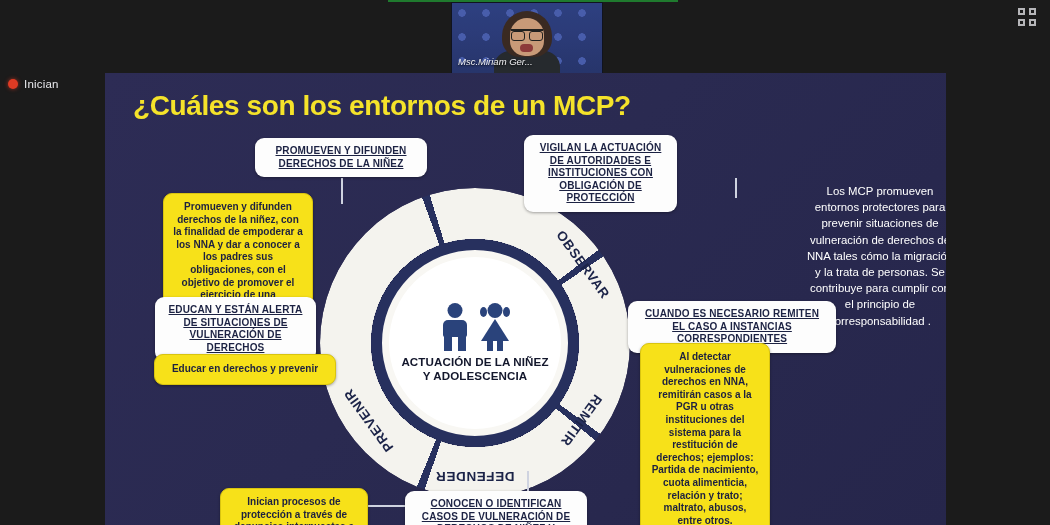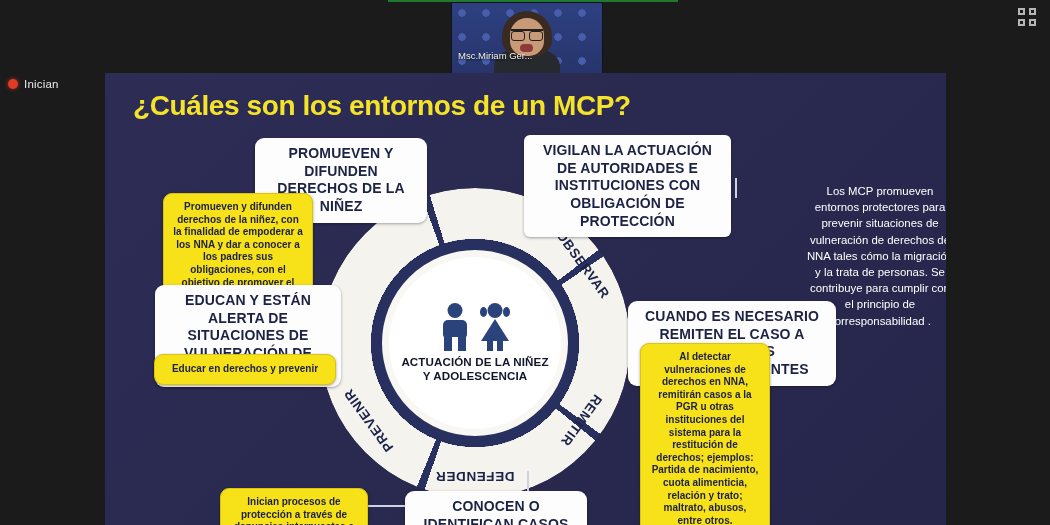--- a/index.html
+++ b/index.html
@@ -85,24 +85,25 @@
   .vid-glasses:after { right: 0; }
   .vid-mouth {
     position: absolute; left: 22px; top: 33px; width: 13px; height: 8px;
     background: #8d3a3a; border-radius: 6px;
   }
   .vid-body {
     position: absolute; left: -4px; top: 40px; width: 66px; height: 34px;
     background: #262a2e; border-radius: 16px 16px 0 0;
   }
   .vid-name {
-    position: absolute; left: 6px; bottom: 12px;
+    position: absolute; left: 6px; bottom: 6px;
     color: #f2f2f4; font-size: 9.5px;
     text-shadow: 0 1px 2px rgba(0,0,0,.9);
     white-space: nowrap;
+    font-style: italic;
   }
 
   
   .slide {
     position: absolute; left: 105px; top: 73px;
     width: 841px; height: 452px;
     background: linear-gradient(135deg,#2d2c55 0%,#2a2a51 45%,#26264b 100%);
     overflow: hidden;
   }
   .slide-title {
@@ -210,23 +211,24 @@
   .callout {
     position: absolute;
     border-radius: 9px;
     padding: 7px 9px;
     text-align: center;
     line-height: 1.26;
   }
   .callout-white {
     background: #fdfdfd;
     color: #1c2243;
-    font-size: 14px; font-weight: bold;
+    font-size: 10px; font-weight: bold;
     letter-spacing: .15px;
     box-shadow: 0 1px 3px rgba(0,0,0,.35);
+    text-decoration: underline;
   }
   .callout-yellow {
     background: #f7e119;
     color: #1d2140;
     font-size: 10px; font-weight: bold;
     border: 1px solid #d9c40f;
     box-shadow: 0 1px 3px rgba(0,0,0,.35);
   }
   .connector { position: absolute; background: #cfd3e0; }
   .connector.v { width: 1.5px; }
@@ -305,24 +307,24 @@
     <div class="connector v" style="left:630px; top:105px; height:20px;"></div>
     <div class="connector v" style="left:148px; top:272px; height:18px;"></div>
     <div class="connector v" style="left:620px; top:262px; height:14px;"></div>
     <div class="connector h" style="left:260px; top:432px; width:62px;"></div>
     <div class="connector v" style="left:422px; top:398px; height:20px;"></div>
 
     <div class="callout callout-white" style="left:150px; top:65px; width:172px;">PROMUEVEN Y DIFUNDEN DERECHOS DE LA NIÑEZ</div>
 
     <div class="callout callout-yellow" style="left:58px; top:120px; width:150px;">Promueven y difunden derechos de la niñez, con la finalidad de empoderar a los NNA y dar a conocer a los padres sus obligaciones, con el objetivo de promover el ejercicio de una ciudadanía social activa.</div>
 
-    <div class="callout callout-white" style="left:419px; top:62px; width:207px;border-radius:6px;">VIGILAN LA ACTUACIÓN DE AUTORIDADES E INSTITUCIONES CON OBLIGACIÓN DE PROTECCIÓN</div>
-
-
-    <div class="callout callout-white" style="left:50px; top:212px; width:186px;">EDUCAN Y ESTÁN ALERTA DE SITUACIONES DE VULNERACIÓN DE DERECHOS</div>
+    <div class="callout callout-white" style="left:419px; top:62px; width:153px;">VIGILAN LA ACTUACIÓN DE AUTORIDADES E INSTITUCIONES CON OBLIGACIÓN DE PROTECCIÓN</div>
+
+
+    <div class="callout callout-white" style="left:50px; top:224px; width:161px;">EDUCAN Y ESTÁN ALERTA DE SITUACIONES DE VULNERACIÓN DE DERECHOS</div>
 
     <div class="callout callout-yellow" style="left:49px; top:281px; width:182px; padding:8px 2px;">Educar en derechos y prevenir</div>
 
     <div class="callout callout-white" style="left:523px; top:228px; width:208px;">CUANDO ES NECESARIO REMITEN EL CASO A INSTANCIAS CORRESPONDIENTES</div>
 
     <div class="callout callout-yellow" style="left:535px; top:270px; width:130px;">Al detectar vulneraciones de derechos en NNA, remitirán casos a la PGR u otras instituciones del sistema para la restitución de derechos; ejemplos: Partida de nacimiento, cuota alimenticia, relación y trato; maltrato, abusos, entre otros.</div>
 
     <div class="callout callout-white" style="left:300px; top:418px; width:182px;">CONOCEN O IDENTIFICAN CASOS DE VULNERACIÓN DE DERECHOS DE NIÑEZ Y ADOLESCENCIA</div>
 
     <div class="callout callout-yellow" style="left:115px; top:415px; width:148px;">Inician procesos de protección a través de denuncias interpuestas a PGR-JP</div>

